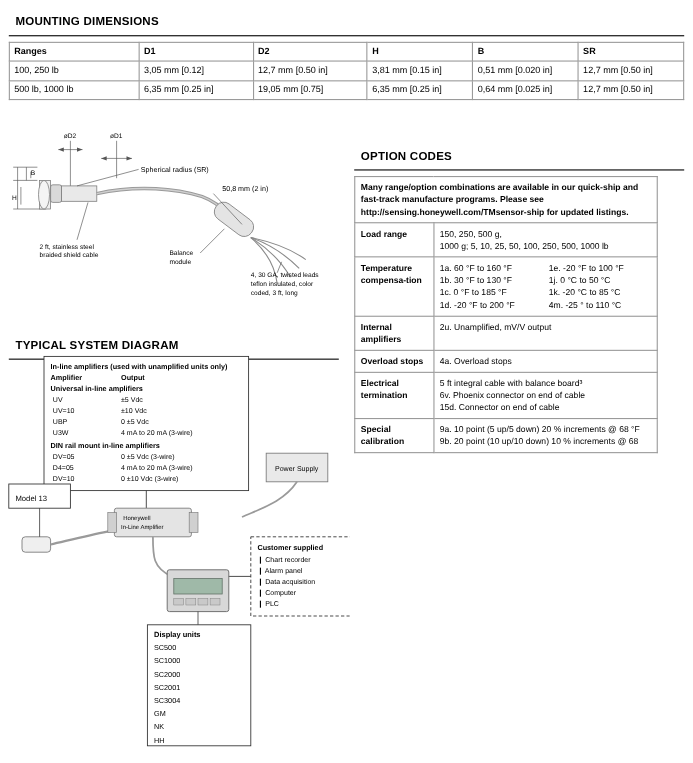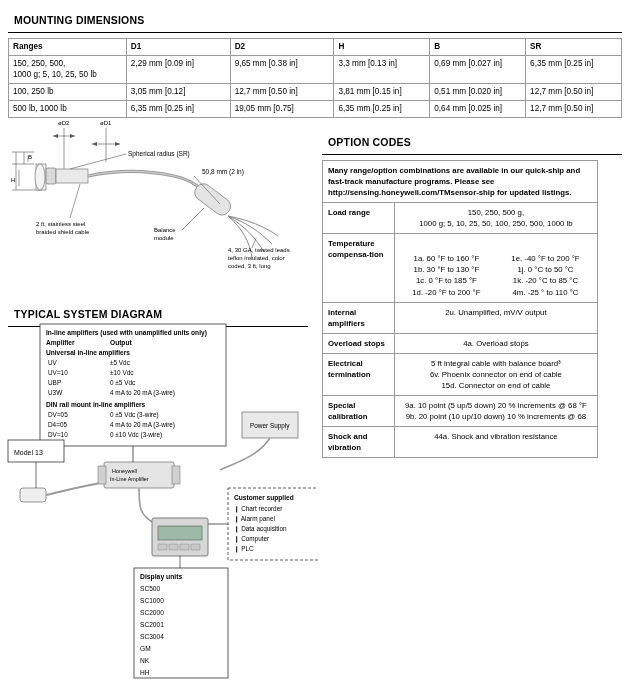--- a/index.html
+++ b/index.html
@@ -66,24 +66,24 @@
     margin-top: 5px;
     font-size: 7.8px;
   }
   table.opts td {
     border: 1px solid #9a9a9a;
     padding: 4px 5px;
     vertical-align: top;
     line-height: 1.42;
   }
   table.opts td.lbl { width: 74px; font-weight: bold; }
-  table.opts td.val { width: 226px; text-align: center; }
+  table.opts td.val { width: 226px; }
   .note-bold { font-weight: bold; line-height: 1.45; }
   .twocol { display: flex; gap: 6px; }
-  .twocol > div { flex: 1 1 50%; margin-top: 15px; }
+  .twocol > div { flex: 1 1 50%; }
 </style>
 </head>
 <body>
 
 <div class="page">
 
   <div id="mounting">
     <div class="sec-title">MOUNTING DIMENSIONS</div>
     <hr class="hr-under">
     <table class="dims">
@@ -91,29 +91,20 @@
         <tr>
           <th class="c0">Ranges</th>
           <th class="c1">D1</th>
           <th class="c2">D2</th>
           <th class="c3">H</th>
           <th class="c4">B</th>
           <th class="c5">SR</th>
         </tr>
       </thead>
       <tbody>
-        <tr>
-          <td style="white-space:pre-line">150, 250, 500,
-1000 g; 5, 10, 25, 50 lb</td>
-          <td>2,29 mm [0.09 in]</td>
-          <td>9,65 mm [0.38 in]</td>
-          <td>3,3 mm [0.13 in]</td>
-          <td>0,69 mm [0.027 in]</td>
-          <td>6,35 mm [0.25 in]</td>
-        </tr>
         <tr>
           <td>100, 250 lb</td>
           <td>3,05 mm [0.12]</td>
           <td>12,7 mm [0.50 in]</td>
           <td>3,81 mm [0.15 in]</td>
           <td>0,51 mm [0.020 in]</td>
           <td>12,7 mm [0.50 in]</td>
         </tr>
         <tr>
           <td>500 lb, 1000 lb</td>
@@ -301,21 +292,21 @@
           <td class="lbl">Temperature compensa-tion</td>
           <td class="val">
             <div class="twocol">
               <div>
                 <div>1a.  60 °F to 160 °F</div>
                 <div>1b. 30 °F to 130 °F</div>
                 <div>1c. 0 °F to 185 °F</div>
                 <div>1d. -20 °F to 200 °F</div>
               </div>
               <div>
-                <div>1e. -40 °F to 200 °F</div>
+                <div>1e. -20 °F to 100 °F</div>
                 <div>1j. 0 °C to 50 °C</div>
                 <div>1k. -20 °C to 85 °C</div>
                 <div>4m. -25 ° to 110 °C</div>
               </div>
             </div>
           </td>
         </tr>
         <tr>
           <td class="lbl">Internal amplifiers</td>
           <td class="val">2u. Unamplified, mV/V output</td>
@@ -328,21 +319,17 @@
           <td class="lbl">Electrical termination</td>
           <td class="val" style="white-space:pre-line">5 ft integral cable with balance board³
 6v. Phoenix connector on end of cable
 15d. Connector on end of cable</td>
         </tr>
         <tr>
           <td class="lbl">Special calibration</td>
           <td class="val" style="white-space:pre-line">9a. 10 point (5 up/5 down) 20 % increments @ 68 °F
 9b. 20 point (10 up/10 down) 10 % increments @ 68</td>
         </tr>
-        <tr>
-          <td class="lbl">Shock and vibration</td>
-          <td class="val">44a. Shock and vibration resistance</td>
-        </tr>
       </tbody>
     </table>
   </div>
 
 </div>
 
 </body></html>

